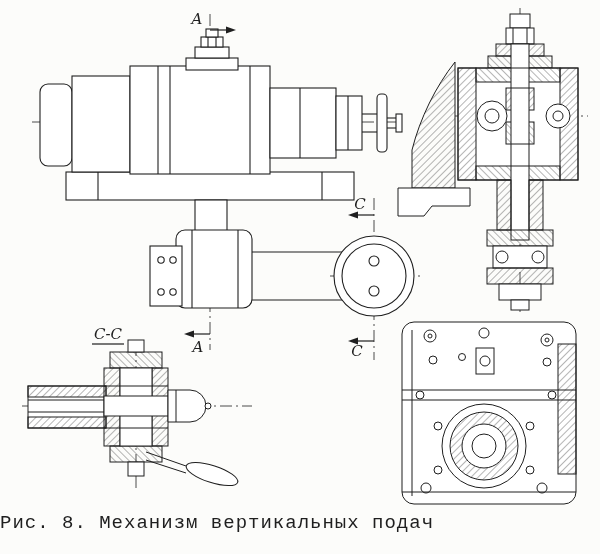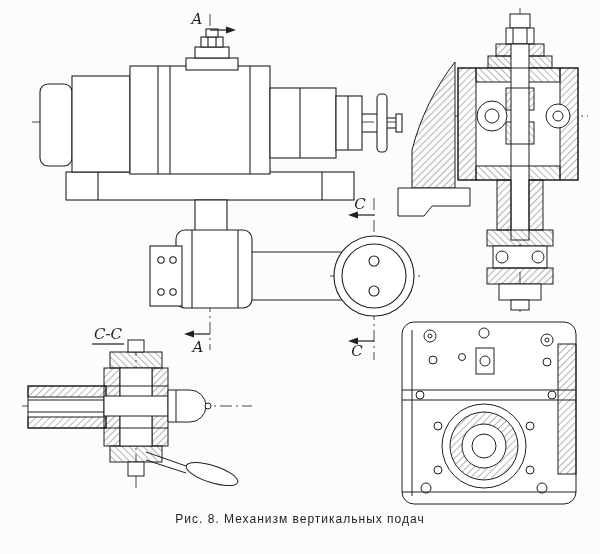--- a/index.html
+++ b/index.html
@@ -6,24 +6,23 @@
   html,body{margin:0;padding:0;}
   body{
     width:600px;height:554px;
     background:var(--paper);
     font-family:"DejaVu Serif","Liberation Serif",serif;
   }
   .stage{position:relative;width:600px;height:554px;overflow:hidden;}
   .stage svg{display:block;color:var(--ink);}
   .caption{
     position:absolute;left:0;right:0;top:512px;
-    text-align:center;
-    font-size:12px;letter-spacing:1px;
+    font-size:19px;letter-spacing:1px;
     color:var(--ink);
-    font-family:Liberation Sans, sans-serif;
+    font-family:Liberation Mono, monospace;
   }
   .centerline{stroke:currentColor;stroke-width:.8;stroke-dasharray:12 4 2 4;}
   .marker-text{font-family:"DejaVu Serif",serif;font-style:italic;font-size:15px;fill:currentColor;stroke:none;}
 </style>
 </head>
 <body>
 
 <div class="stage">
   <svg width="600" height="554" viewBox="0 0 600 554">
     <defs>

